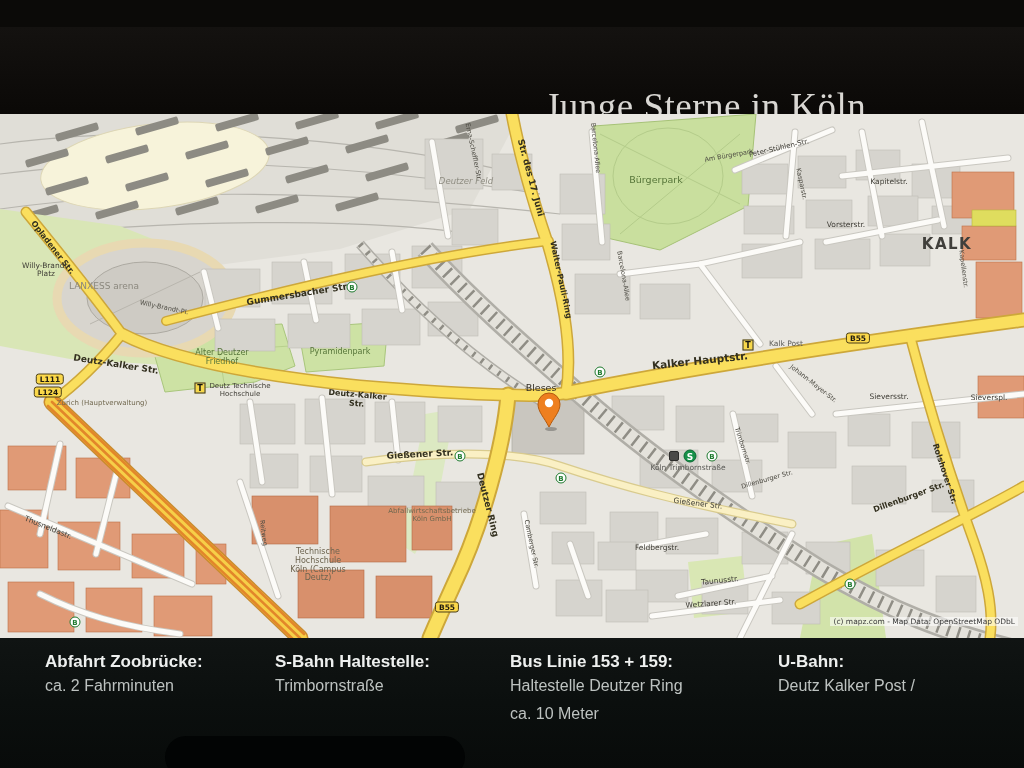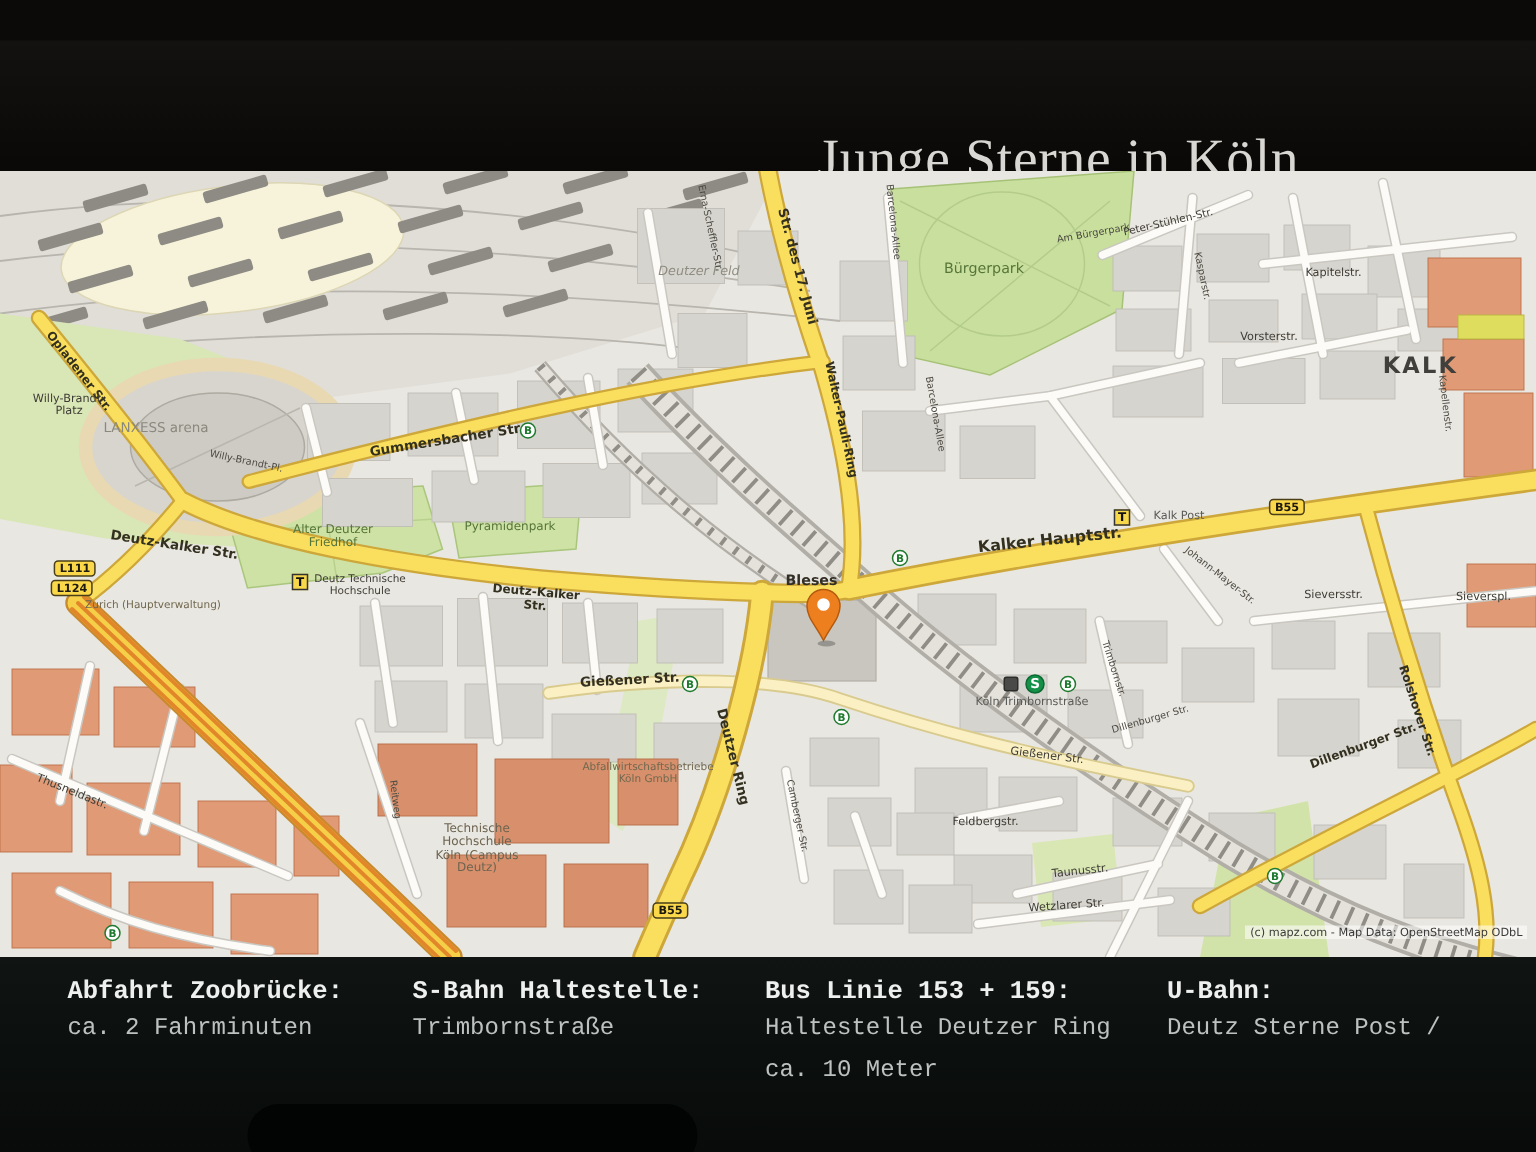--- a/index.html
+++ b/index.html
@@ -15,36 +15,36 @@
   .st{font-size:7.5px;color:#3e3c35}
   .st7{font-size:7px;color:#3e3c35}
   .tiny{font-size:6.5px;color:#4c4a42}
   .sty8{font-size:8px;font-weight:700;color:#33301f}
   .sty9{font-size:9px;font-weight:700;color:#33301f}
   .sty10{font-size:10.5px;font-weight:700;color:#33301f}
   .park{font-size:8px;color:#567539}
   .park9{font-size:9.5px;color:#567539}
   .poi{font-size:7px;color:#71684f}
   .poi8{font-size:8px;color:#6d6450}
-  .poid{font-size:9.5px;font-weight:700;color:#332f26}
+  .poid{font-size:9.5px;font-weight:400;color:#332f26}
   .area{font-size:8.5px;font-style:italic;color:#8f8d82}
   .dist{font-size:15px;font-weight:700;letter-spacing:1.5px;color:#403f3b}
   .stop{font-size:7.5px;color:#5a5a56}
   .arena{font-size:9px;color:#8b887e}
   .mbadge{position:absolute;transform:translate(-50%,-50%);display:flex;align-items:center;justify-content:center;font-family:"DejaVu Sans",sans-serif;font-weight:700;box-sizing:border-box;}
   .lbadge{background:#fbd84a;border:1.5px solid #4a3f18;border-radius:3px;font-size:7.5px;color:#1d1a10;padding:0 3px;height:11px;line-height:1;}
   .bcircle{width:11px;height:11px;border-radius:50%;background:#fff;border:1.5px solid #1e7a2e;color:#1e7a2e;font-size:7px;}
   .scircle{width:13px;height:13px;border-radius:50%;background:#159048;border:1px solid #0b6a33;color:#fff;font-size:9px;}
   .tsquare{width:11px;height:11px;background:#f7d84b;border:1px solid #333;color:#111;font-size:8px;}
   .ssq{width:10px;height:10px;background:#4a4a48;border:1px solid #2c2c2a;border-radius:2px;}
   .attr{position:absolute;right:6px;top:503px;font-family:"DejaVu Sans",sans-serif;font-size:7.5px;color:#3a3a3a;background:rgba(255,255,255,.55);padding:0 3px;}
   
   .ftr{position:absolute;left:0;top:638px;width:1024px;height:130px;background:linear-gradient(180deg,#101413 0%,#0b0f0e 50%,#080b0a 100%);}
   .blob{position:absolute;left:165px;top:98px;width:300px;height:42px;background:#020404;border-radius:22px;}
-  .col{position:absolute;top:0;font-family:Liberation Mono, monospace;}
+  .col{position:absolute;top:0;}
   .col .h{font-size:17px;font-weight:700;color:#eef0ef;margin-top:14px;}
   .col .l{font-size:16px;color:#bdc2c0;line-height:28px;}
   .col .l:first-of-type{margin-top:8px;}
   .c0{left:45px}.c1{left:275px}.c2{left:510px}.c3{left:778px}
 </style>
 </head>
 <body>
 
 <div class="stage">
 
@@ -400,17 +400,17 @@
       <div class="h">S-Bahn Haltestelle:</div>
       <div class="l">Trimbornstraße</div>
     </div>
     <div class="col c2">
       <div class="h">Bus Linie 153 + 159:</div>
       <div class="l">Haltestelle Deutzer Ring</div>
       <div class="l">ca. 10 Meter</div>
     </div>
     <div class="col c3">
       <div class="h">U-Bahn:</div>
-      <div class="l">Deutz Sterne Post /</div>
+      <div class="l">Deutz Kalker Post /</div>
     </div>
   </div>
 
 </div>
 
 </body></html>

